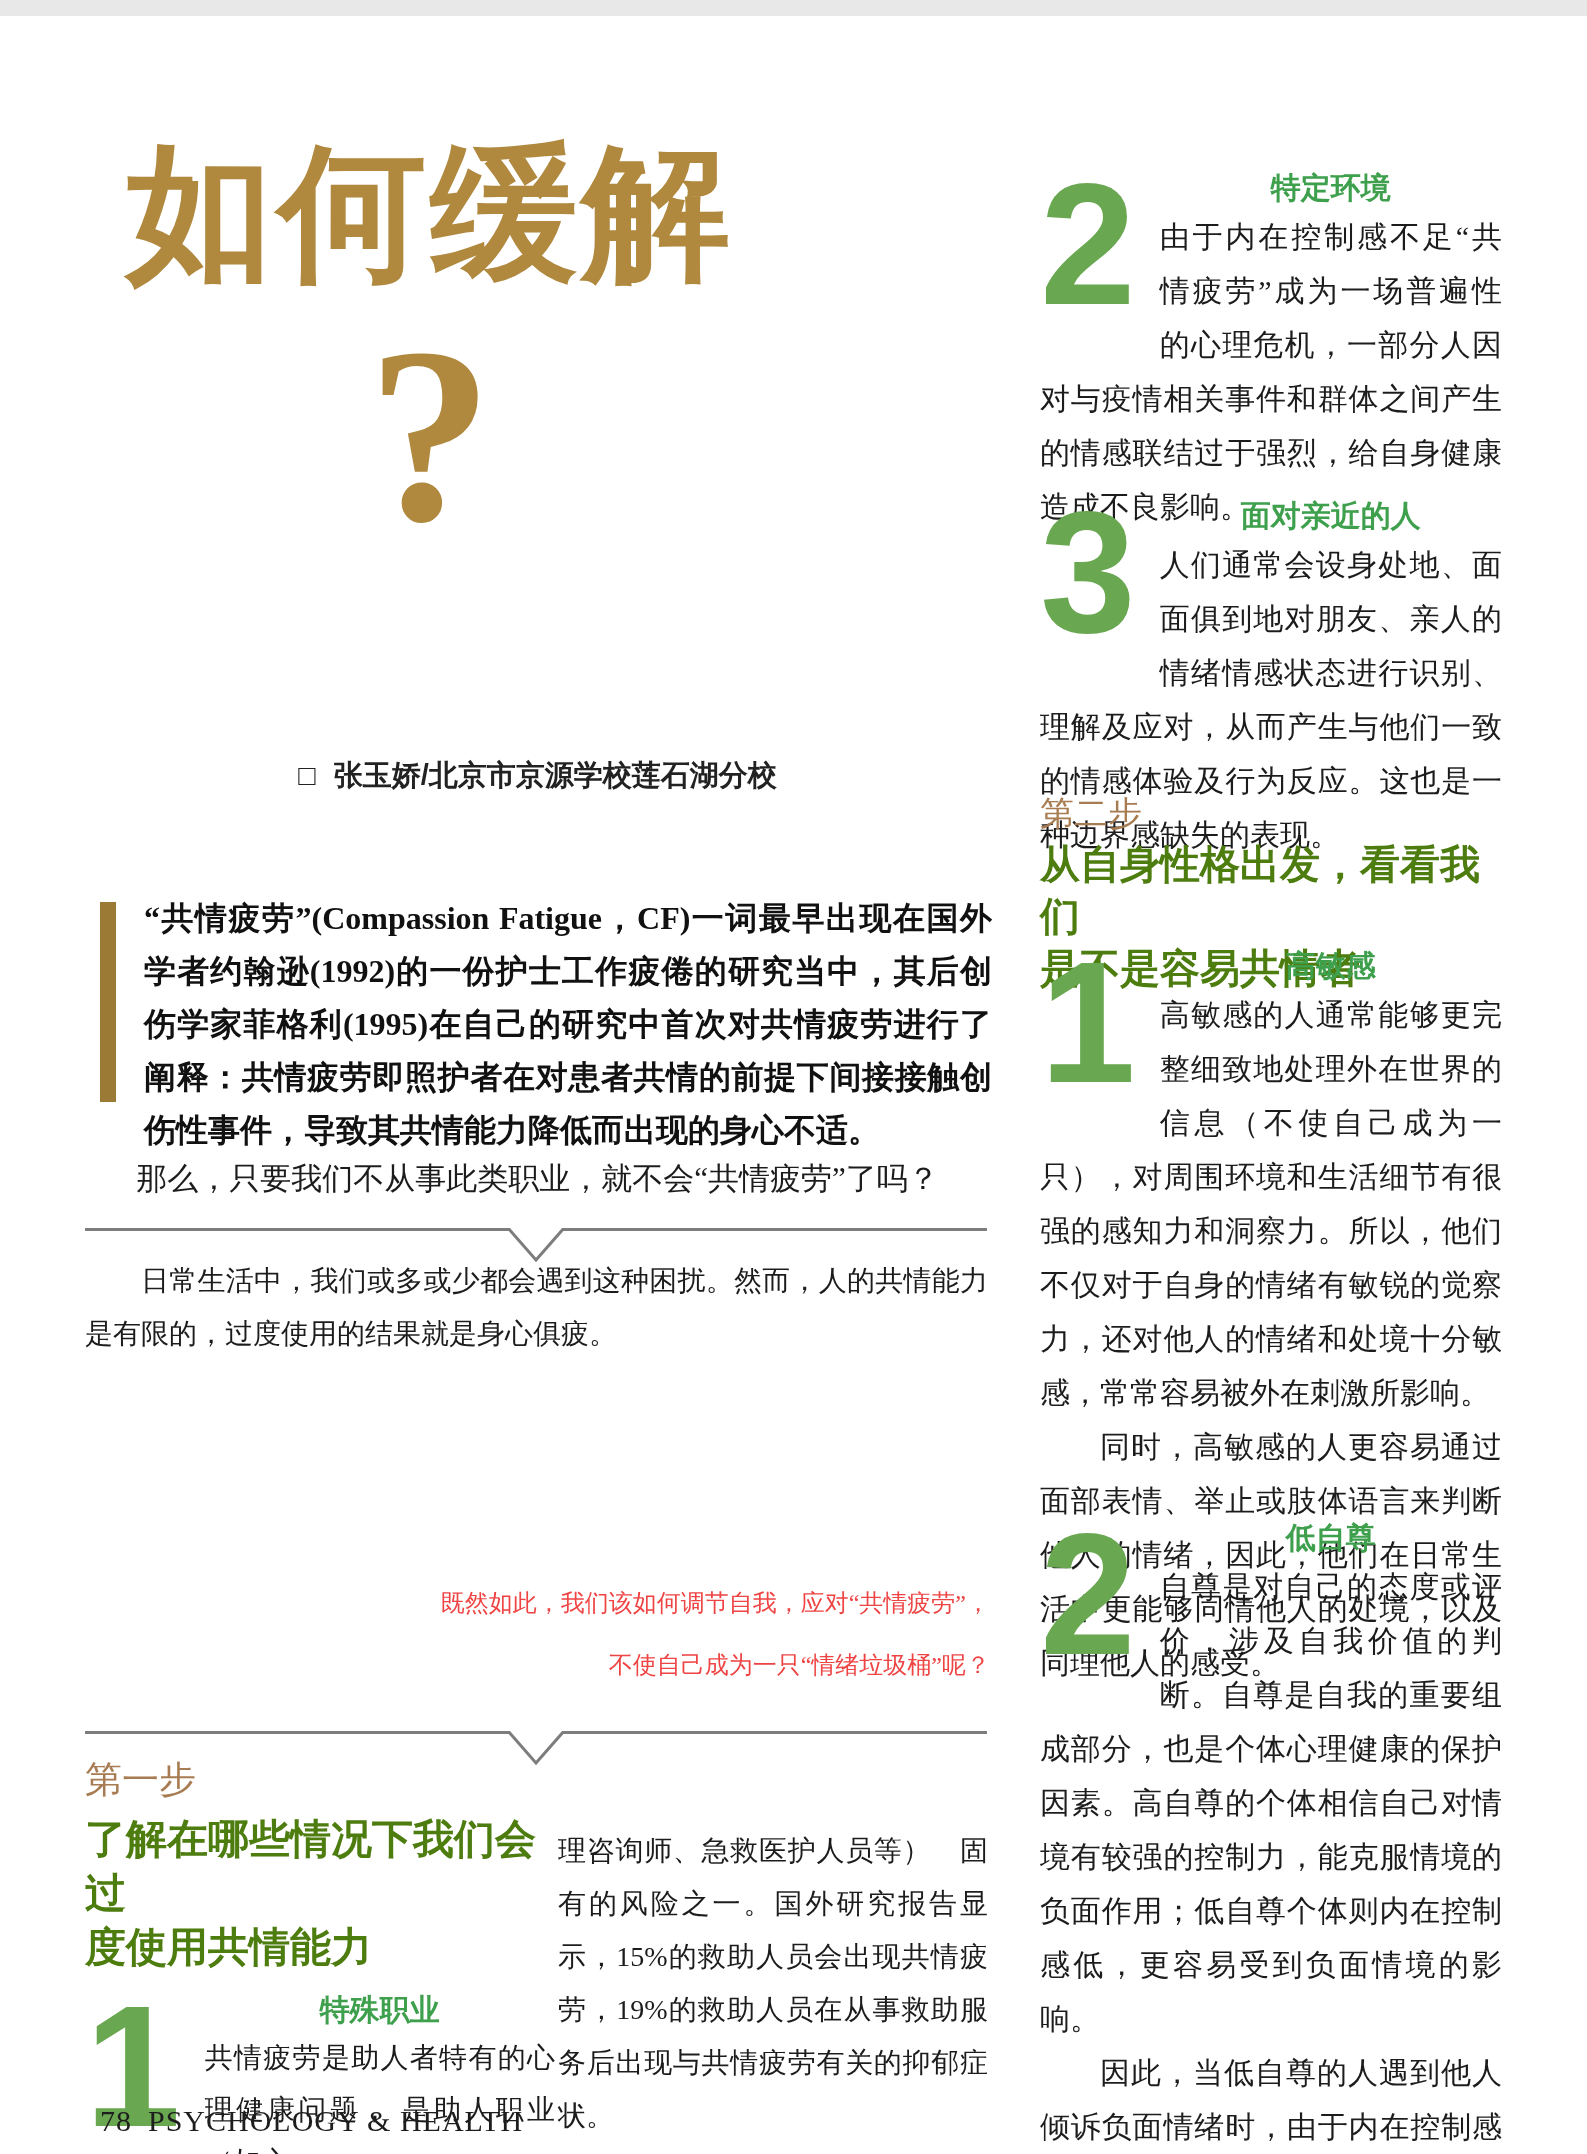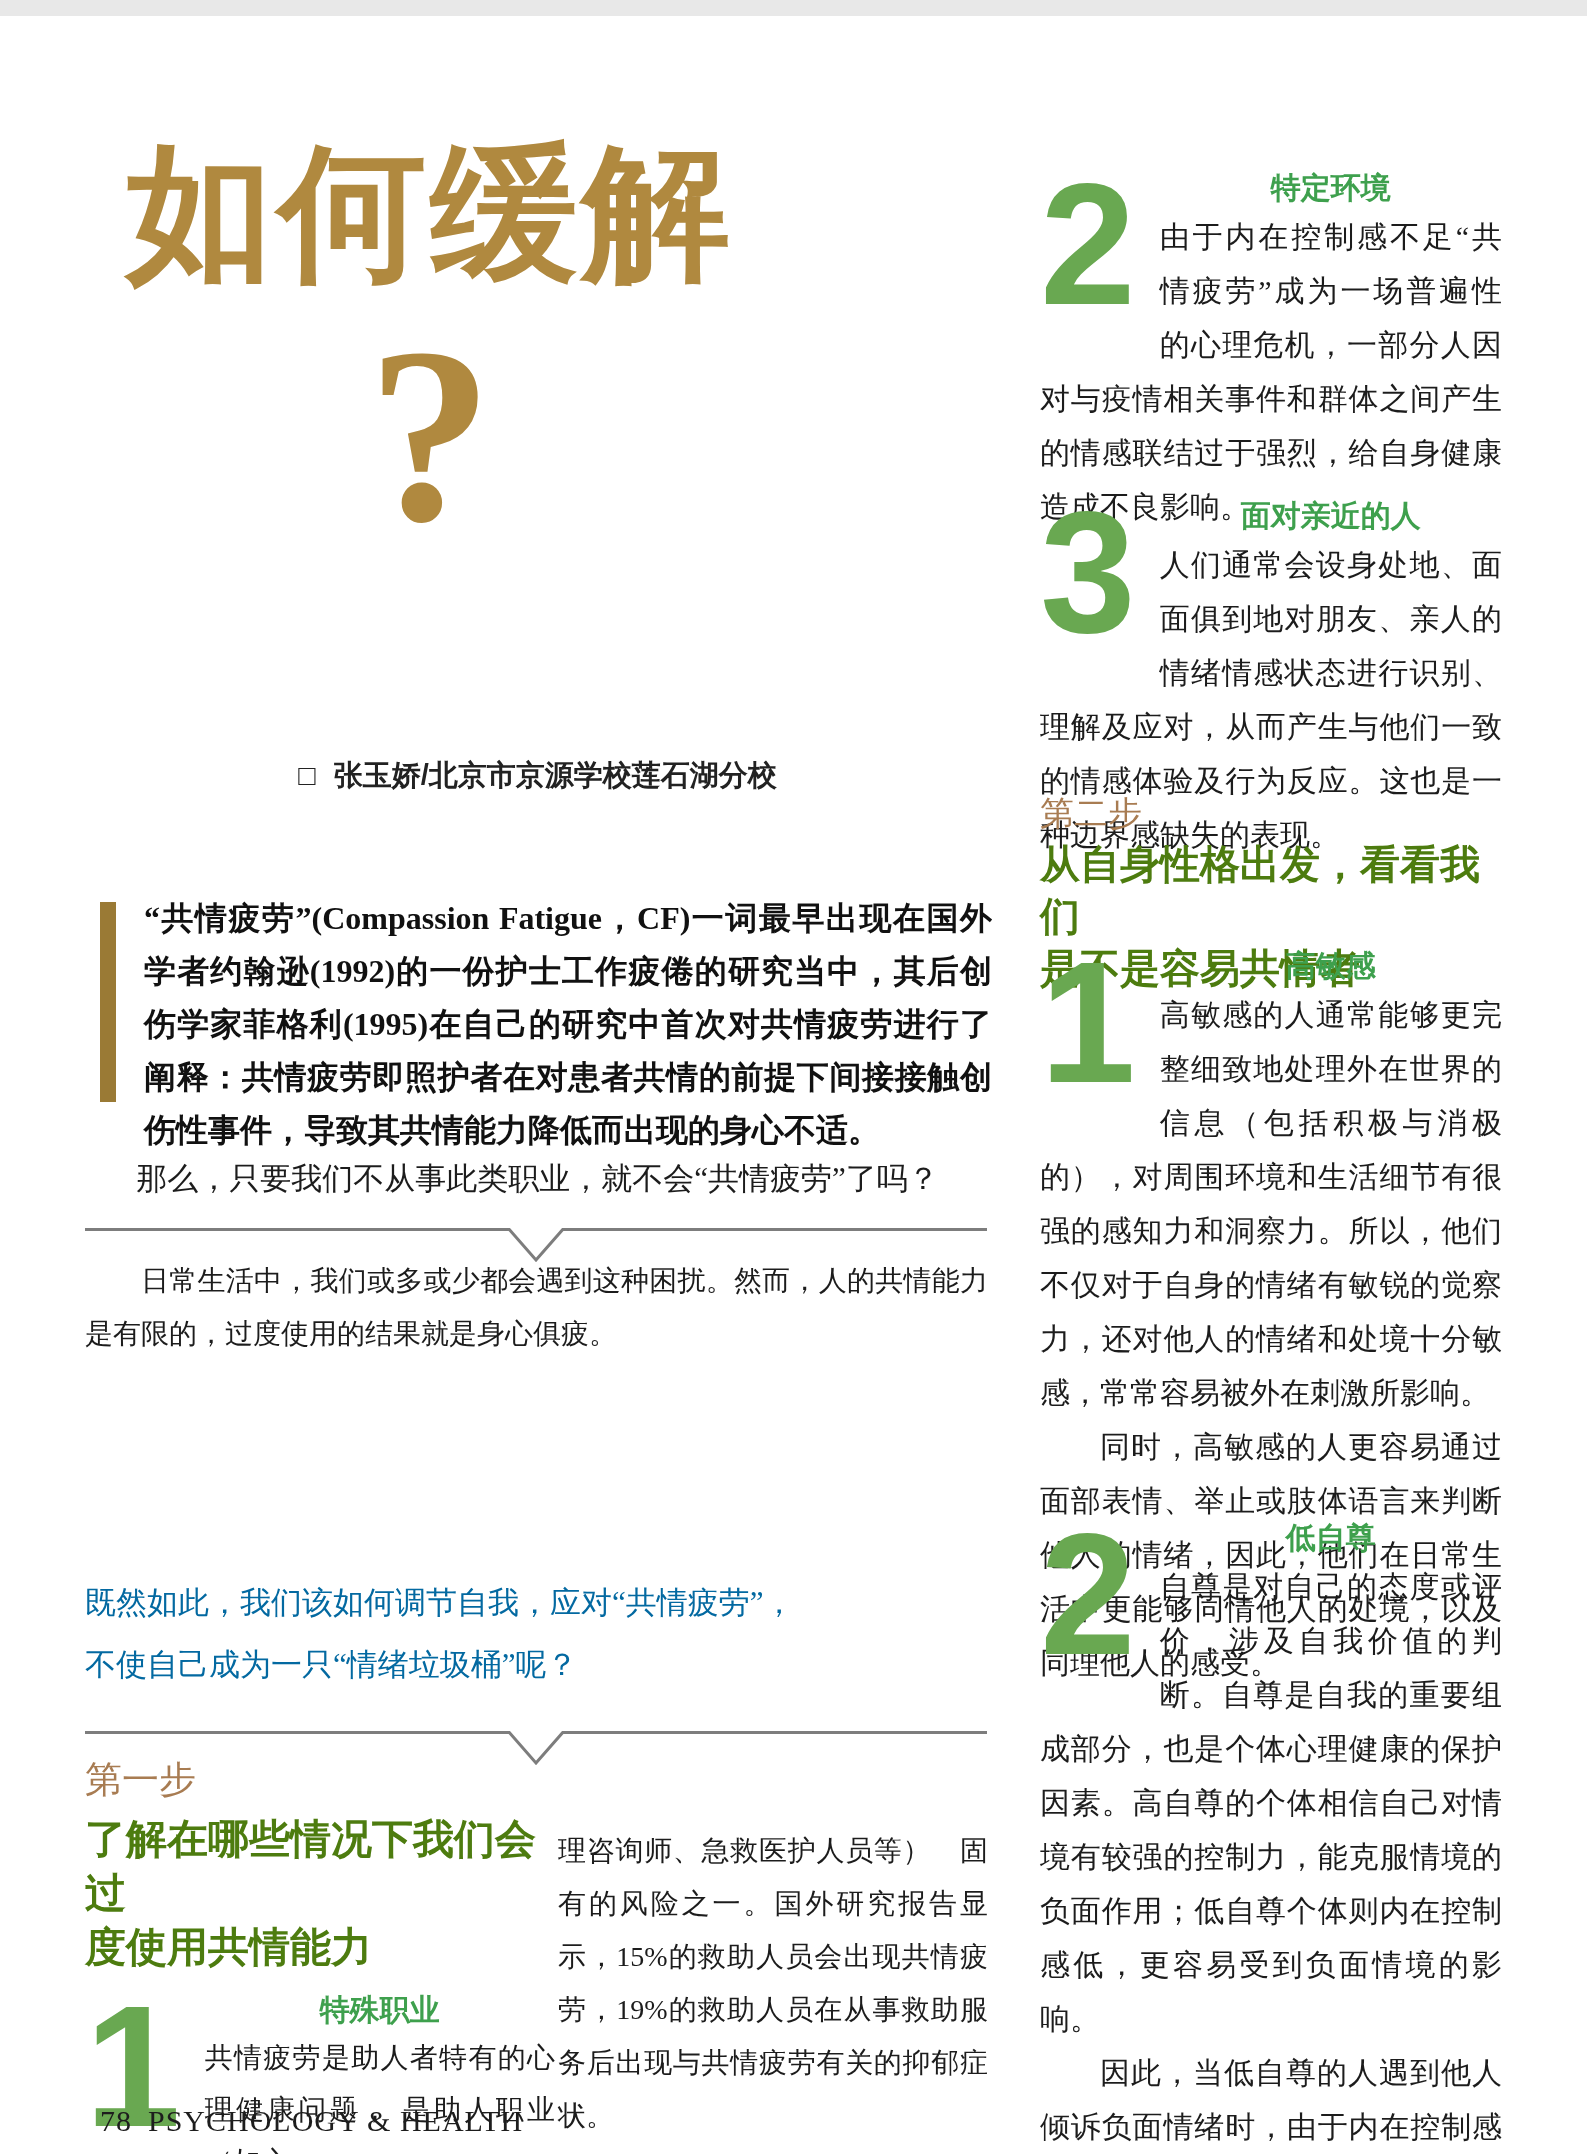--- a/index.html
+++ b/index.html
@@ -49,22 +49,22 @@
   .divider .notch{position:absolute;left:50%;top:-3px;transform:translateX(-50%);}
   
   .body-copy{
     position:absolute;left:85px;top:1238px;width:903px;
     font-size:28px;line-height:53px;text-align:justify;
   }
   .body-copy p{margin:0;}
   .p-indent{text-indent:2em;}
   
   .pull-quote{
-    position:absolute;left:85px;top:1556px;width:905px;text-align:left;
-    font-size:31px;line-height:62px;color:#0369a1;
+    position:absolute;left:85px;top:1556px;width:905px;text-align:right;
+    font-size:24px;line-height:62px;color:#ef4444;
   }
   
   .kicker{
     font-size:37px;color:#a87c52;line-height:1.2;
     font-family:"Liberation Serif",serif;
   }
   .step-heading{
     font-size:41px;line-height:54px;font-weight:700;color:#4d7c0f;
     font-family:"Liberation Serif",serif;
   }
@@ -188,21 +188,21 @@
       <div class="kicker">第二步</div>
       <div class="step-heading">
         <div>从自身性格出发，看看我们</div>
         <div>是不是容易共情者</div>
       </div>
     </div>
 
     <div class="num-sec r-seca">
       <div class="big-num">1</div>
       <div class="sec-label">高敏感</div>
-      <p class="sec-text">高敏感的人通常能够更完整细致地处理外在世界的信息（包括积极与消极的），对周围环境和生活细节有很强的感知力和洞察力。所以，他们不仅对于自身的情绪有敏锐的觉察力，还对他人的情绪和处境十分敏感，常常容易被外在刺激所影响。</p>
+      <p class="sec-text">高敏感的人通常能够更完整细致地处理外在世界的信息（不使自己成为一只），对周围环境和生活细节有很强的感知力和洞察力。所以，他们不仅对于自身的情绪有敏锐的觉察力，还对他人的情绪和处境十分敏感，常常容易被外在刺激所影响。</p>
       <p class="sec-text p-indent">同时，高敏感的人更容易通过面部表情、举止或肢体语言来判断他人的情绪，因此，他们在日常生活中更能够同情他人的处境，以及同理他人的感受。</p>
     </div>
 
     <div class="num-sec r-secb">
       <div class="big-num">2</div>
       <div class="sec-label">低自尊</div>
       <p class="sec-text">自尊是对自己的态度或评价，涉及自我价值的判断。自尊是自我的重要组成部分，也是个体心理健康的保护因素。高自尊的个体相信自己对情境有较强的控制力，能克服情境的负面作用；低自尊个体则内在控制感低，更容易受到负面情境的影响。</p>
       <p class="sec-text p-indent">因此，当低自尊的人遇到他人倾诉负面情绪时，由于内在控制感不足，会过分在意他人的看法和感受，所以也更容易受到负面影响。</p>
     </div>
 

